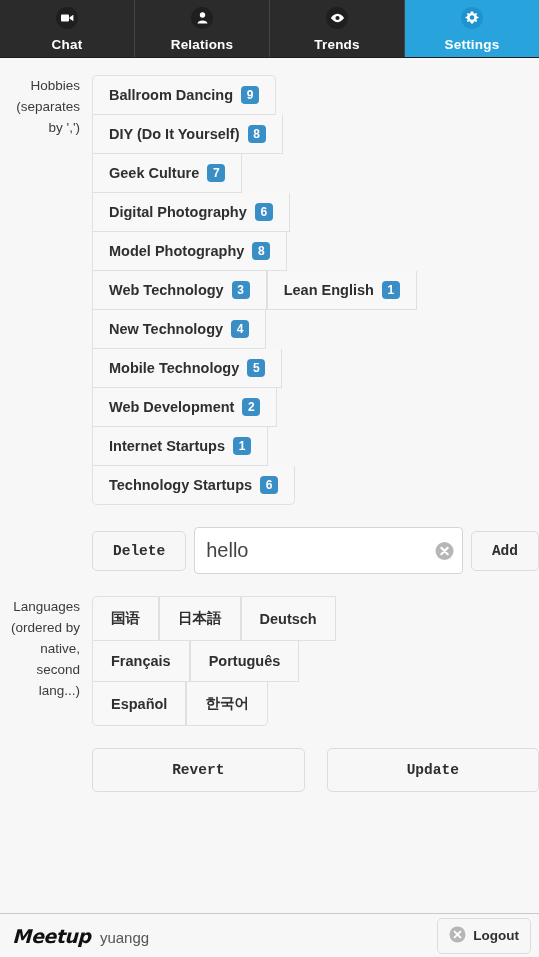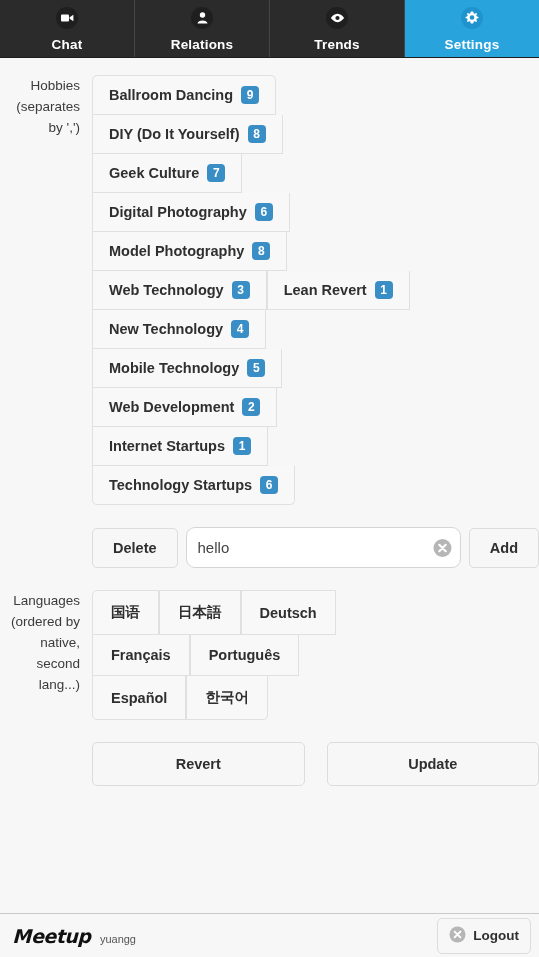--- a/index.html
+++ b/index.html
@@ -146,36 +146,36 @@
   }
   .btn {
     background: #f7f7f7;
     border: 1px solid #dcdcdc;
     border-radius: 5px;
     padding: 11px 20px;
     font-size: 14.5px;
     font-weight: bold;
     color: #2f2f2f;
     cursor: pointer;
-    font-family: Liberation Sans, sans-serif;
+    font-family: Liberation Mono, monospace;
     white-space: nowrap;
   }
   .textfield {
     position: relative;
     flex: 1 1 auto;
     min-width: 0;
   }
   .textfield input {
     width: 100%;
     box-sizing: border-box;
     padding: 11px 34px 11px 11px;
     border: 1px solid #d5d5d5;
-    border-radius: 9px;
+    border-radius: 4px;
     background: #ffffff;
-    font-size: 15px;
+    font-size: 20px;
     color: #444;
     font-family: "Liberation Sans", sans-serif;
     outline: none;
   }
   .clear-icon {
     position: absolute;
     right: 9px;
     top: 50%;
     transform: translateY(-50%);
     width: 19px;
@@ -247,21 +247,21 @@
   .brand-logo {
     font-family: "DejaVu Sans", sans-serif;
     font-weight: bold;
     font-size: 19px;
     color: #111;
     font-style: italic;
     letter-spacing: -0.5px;
     transform: skewX(-4deg);
   }
   .brand-user {
-    font-size: 11px;
+    font-size: 15px;
     color: #555;
   }
   .logout-btn {
     display: inline-flex;
     align-items: center;
     gap: 7px;
     background: #f7f7f7;
     border: 1px solid #dcdcdc;
     border-radius: 5px;
     padding: 7px 11px;
@@ -361,21 +361,21 @@
                 <span>Model Photography</span>
                 <span class="badge">8</span>
               </div>
             </div>
             <div class="lg-line">
               <div class="lg-item">
                 <span>Web Technology</span>
                 <span class="badge">3</span>
               </div>
               <div class="lg-item">
-                <span>Lean Revert</span>
+                <span>Lean English</span>
                 <span class="badge">1</span>
               </div>
             </div>
             <div class="lg-line">
               <div class="lg-item">
                 <span>New Technology</span>
                 <span class="badge">4</span>
               </div>
             </div>
             <div class="lg-line">

